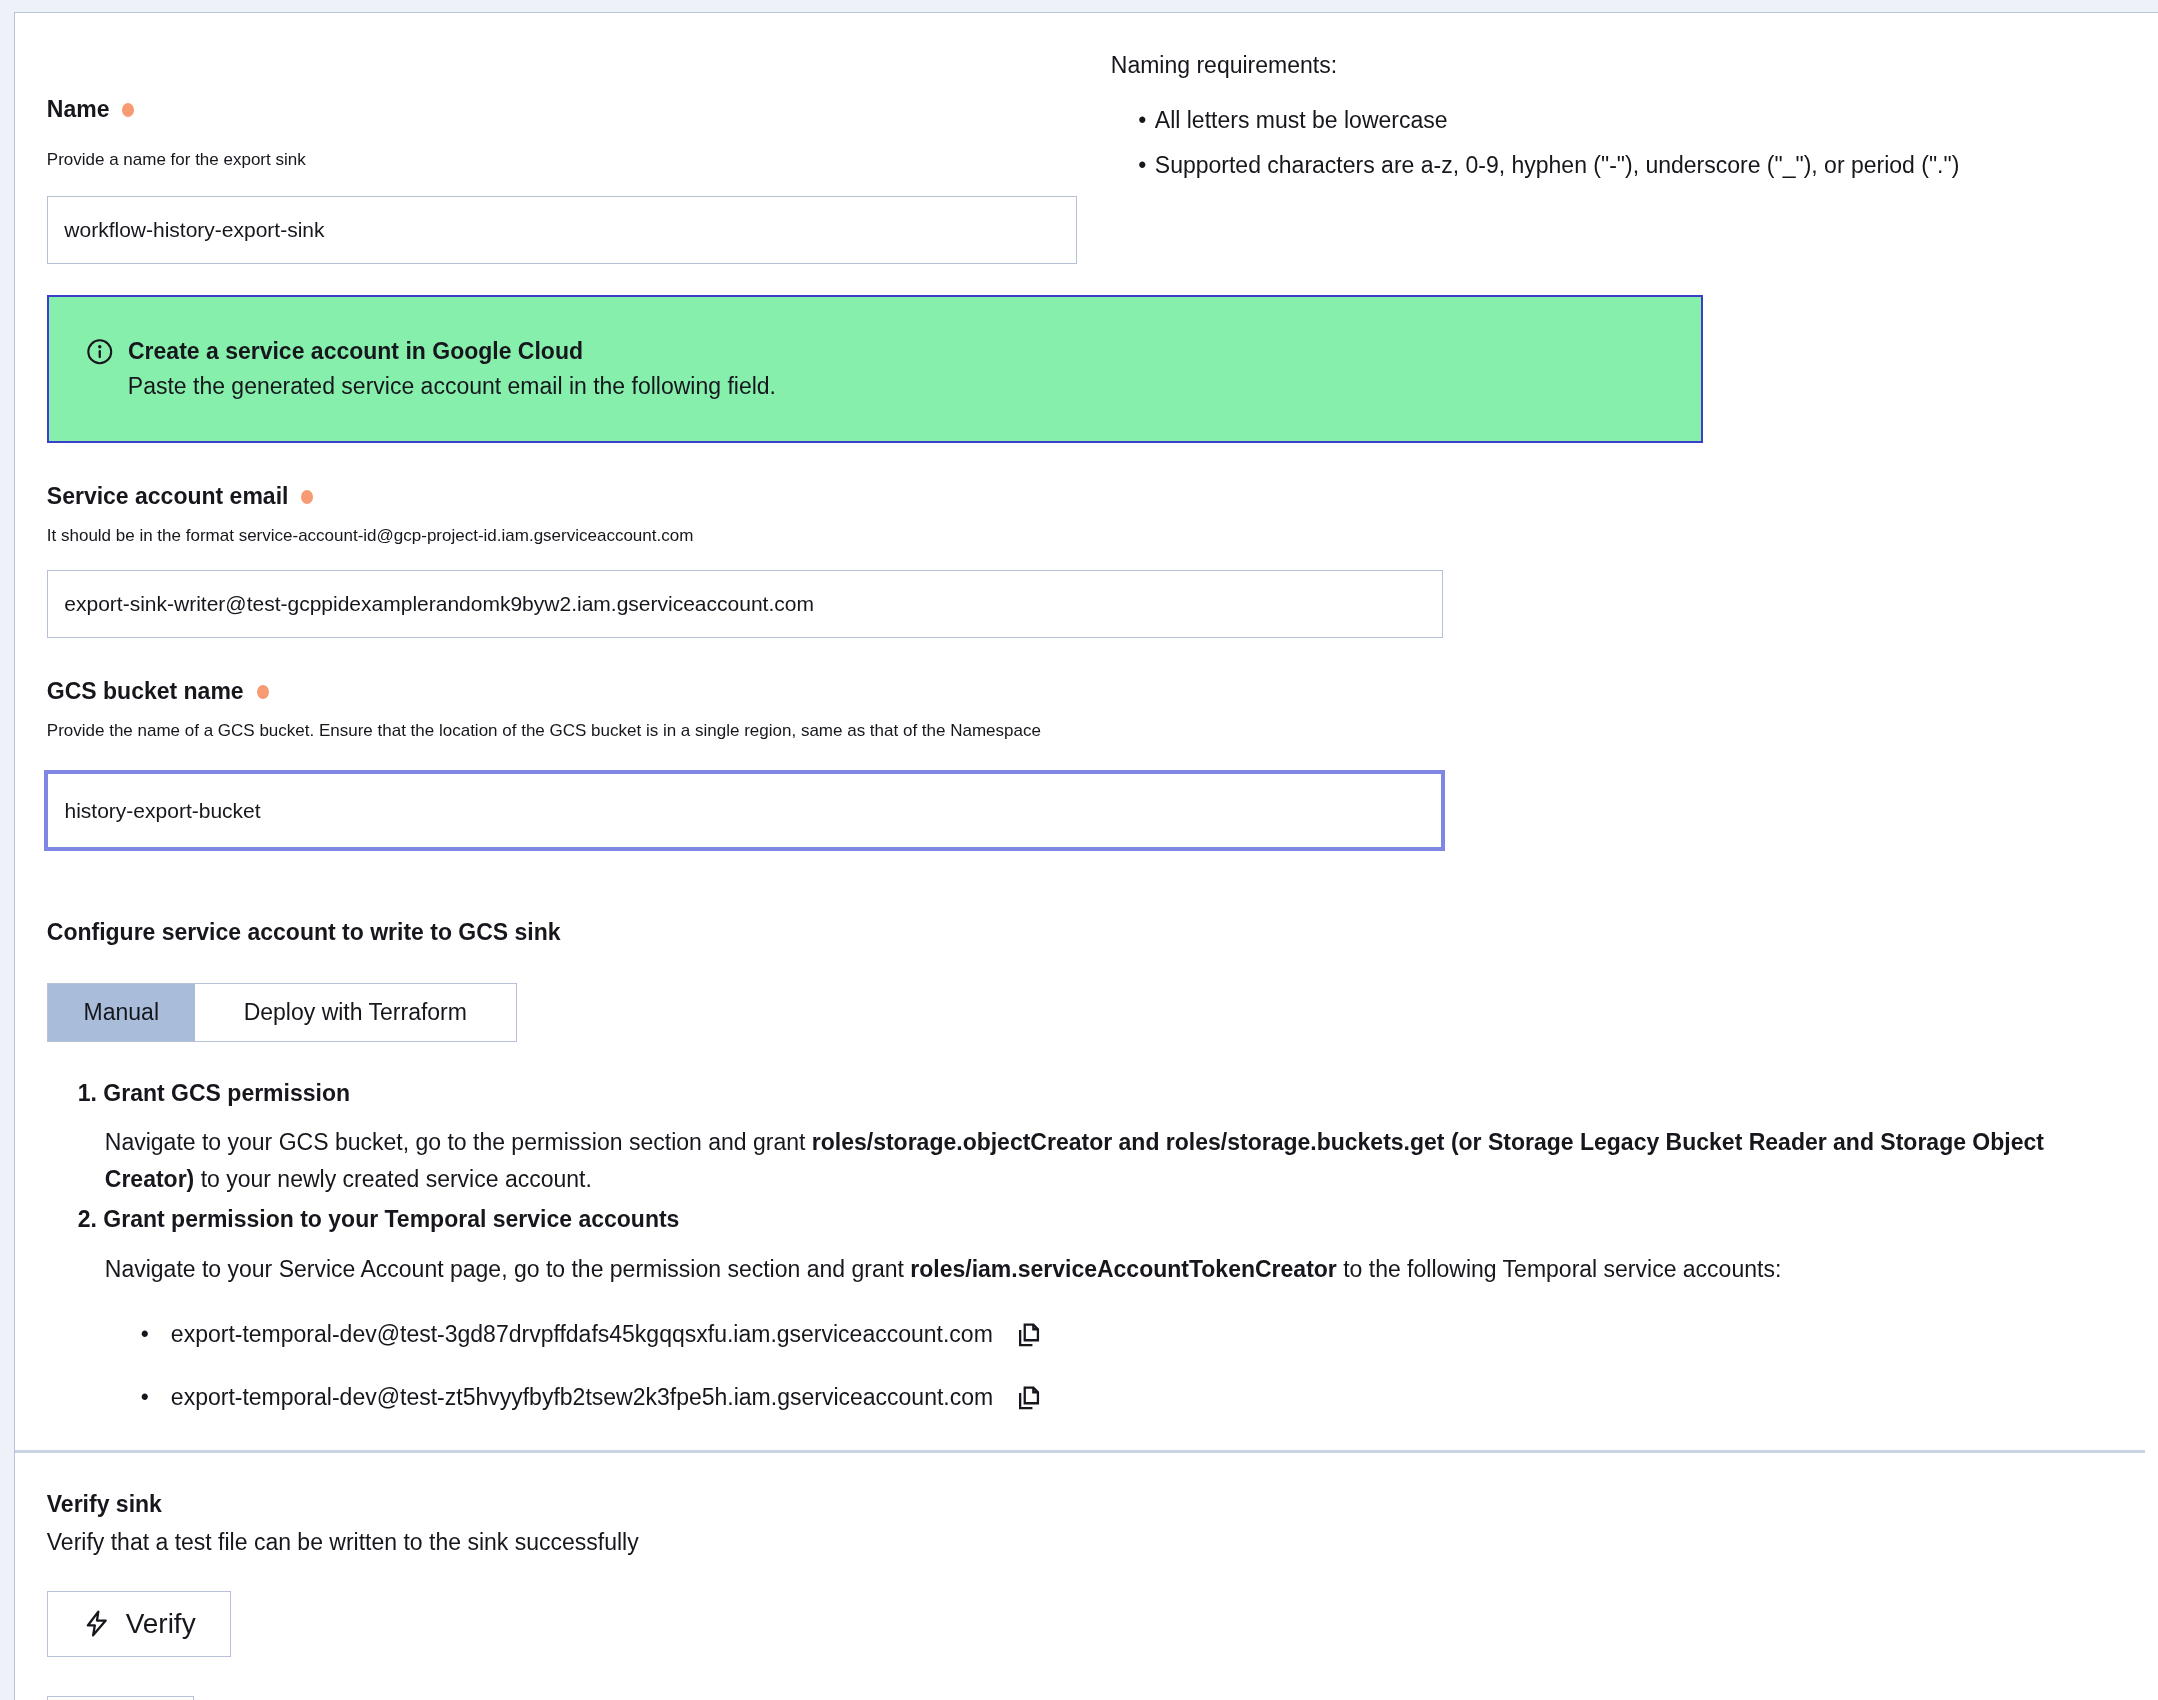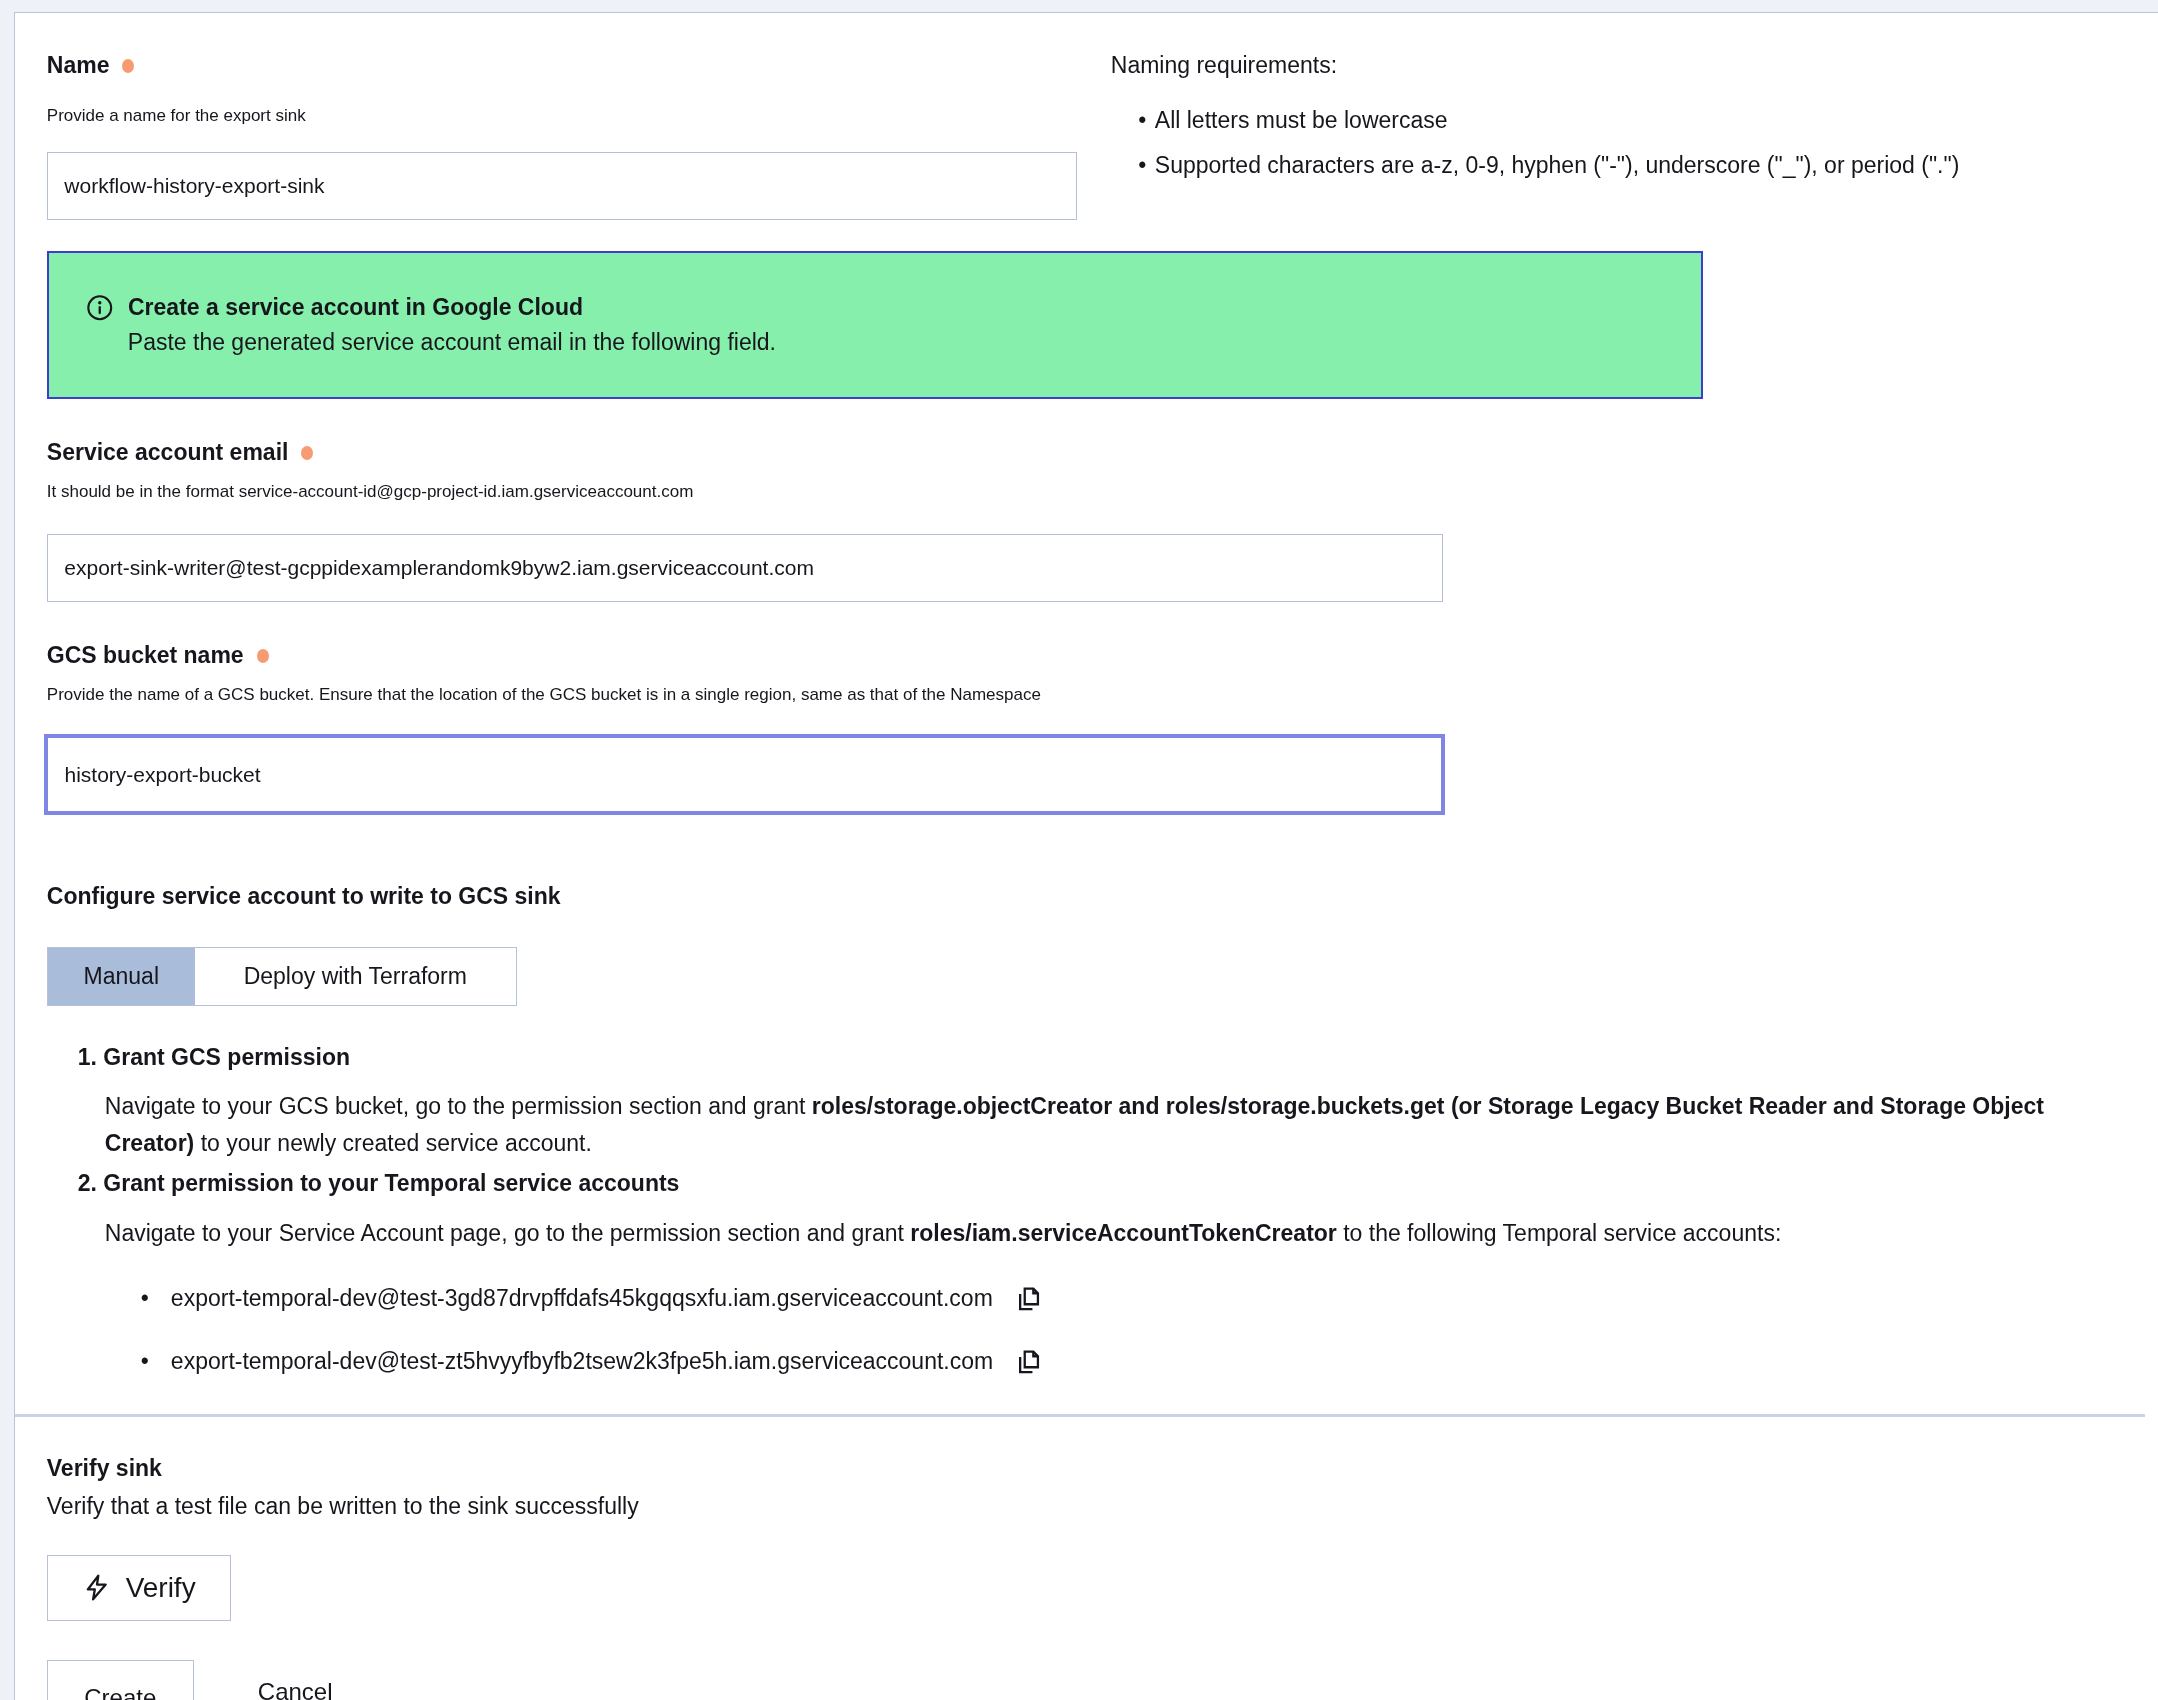--- a/index.html
+++ b/index.html
@@ -12,21 +12,21 @@
   }
   .card {
     position: absolute;
     left: 13.8px; top: 12px; right: -5.5px; bottom: -5.5px;
     background: #ffffff;
     border: 1.8px solid #b8c4da;
   }
   .content { padding: 39px 0 0 32px; }
 
   .top-row { display: flex; align-items: flex-start; }
-  .name-col { width: 1032px; flex: 0 0 auto; }
+  .name-col { width: 1032px; flex: 0 0 auto; margin-top: 44px; }
   .naming-col { margin-left: 32px; flex: 0 0 auto; }
 
   .field-label {
     font-size: 23px; font-weight: 700; line-height: 27.5px;
     display: flex; align-items: center;
   }
   .req-dot {
     width: 12px; height: 13.8px; border-radius: 50%;
     background: #f79c72; display: inline-block; margin-left: 13px;
   }
@@ -36,21 +36,21 @@
     display: block;
     width: 1030px; height: 68px;
     margin-top: 23px;
     border: 1.8px solid #b3c0d6;
     background: #fff;
     font-family: "Liberation Sans", sans-serif;
     font-size: 21px; color: #16161d;
     padding: 0 16.5px;
     outline: none;
   }
-  .text-input.wide { width: 1396px; margin-top: 29px; }
+  .text-input.wide { width: 1396px; margin-top: 21px; }
   .text-input.focused {
     width: 1401px; height: 81px;
     margin-top: 26px; margin-left: -2.8px;
     border: 4.6px solid #7f86e3;
   }
 
   .naming-title { font-size: 23px; line-height: 27.5px; }
   .naming-list { list-style: none; margin-top: 24px; }
   .naming-list li {
     position: relative; font-size: 23px; line-height: 33px;

